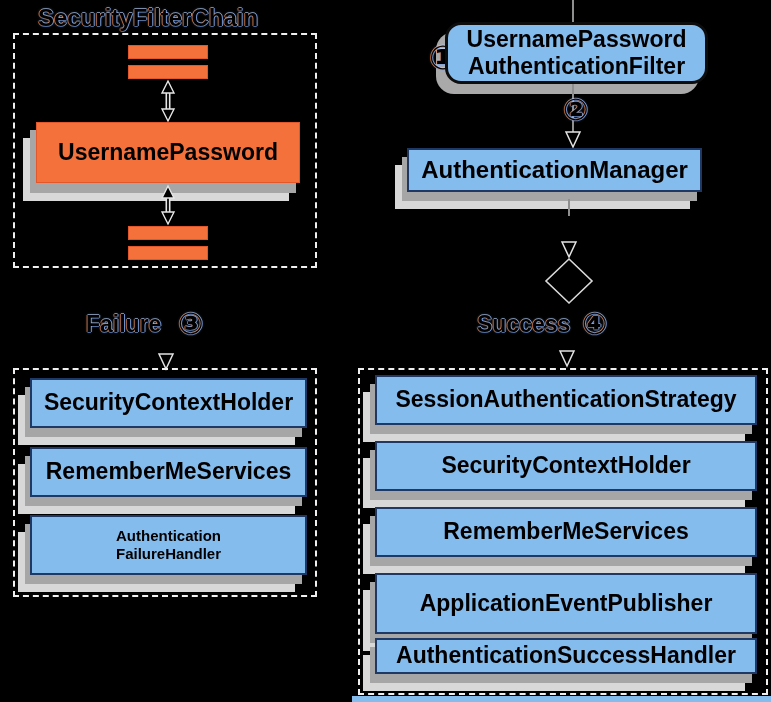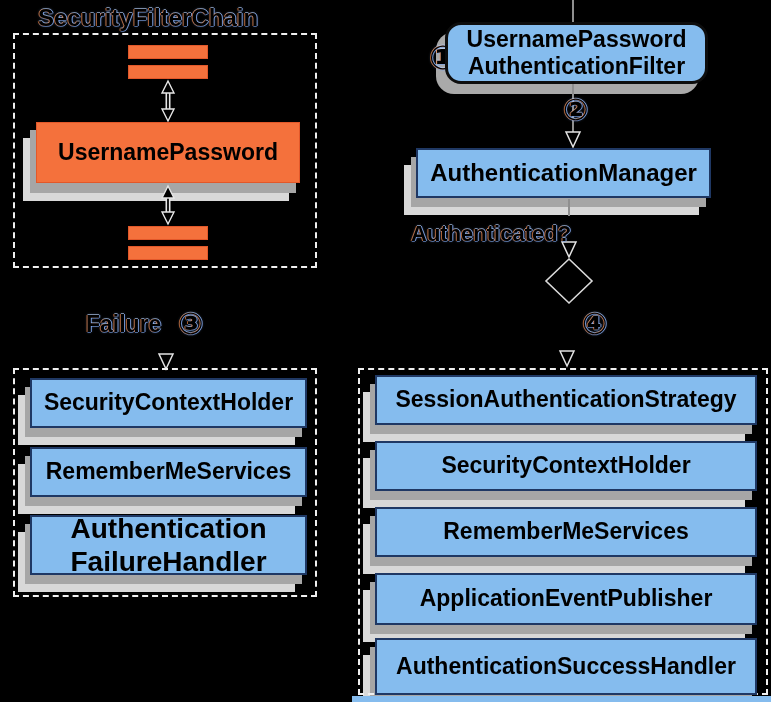--- a/index.html
+++ b/index.html
@@ -105,57 +105,57 @@
 
   <div class="glow marker" style="left:399px; top:38px; font-size:33px;">①</div>
 
   <div class="box rounded sheet-one" style="left:445px; top:22px; width:263px; height:62px; font-size:23px;">
     <span class="ln">UsernamePassword</span>
     <span class="ln">AuthenticationFilter</span>
   </div>
 
   <div class="glow marker" style="left:533px; top:92px; font-size:30px;">②</div>
 
-  <div class="box sheets" style="left:416px; top:148px; width:295px; height:50px; font-size:24px;">
+  <div class="box sheets" style="left:407px; top:148px; width:295px; height:44px; font-size:24px;">
     <span class="ln">AuthenticationManager</span>
   </div>
 
-  <div class="glow" style="left:381px; top:221px; font-size:22px;">Authenticated?</div>
 
   <div class="glow" style="left:56px; top:311px; font-size:23px;text-align:center;">Failure</div>
   <div class="glow marker" style="left:148px; top:306px; font-size:30px;">③</div>
 
+  <div class="glow" style="left:447px; top:311px; font-size:23px;">Success</div>
   <div class="glow marker" style="left:552px; top:306px; font-size:30px;">④</div>
 
   <div class="dashed" style="left:13px; top:368px; width:304px; height:229px;"></div>
 
   <div class="box sheets" style="left:30px; top:378px; width:277px; height:50px; font-size:23px;">
     <span class="ln">SecurityContextHolder</span>
   </div>
   <div class="box sheets" style="left:30px; top:447px; width:277px; height:50px; font-size:23px;">
     <span class="ln">RememberMeServices</span>
   </div>
-  <div class="box sheets" style="left:30px; top:515px; width:277px; height:60px; font-size:28px;">
+  <div class="box sheets" style="left:30px; top:515px; width:277px; height:60px; font-size:15px;">
     <span class="ln">Authentication</span>
     <span class="ln">FailureHandler</span>
   </div>
 
   <div class="dashed" style="left:358px; top:368px; width:410px; height:327px;"></div>
 
   <div class="box sheets" style="left:375px; top:375px; width:382px; height:50px; font-size:23px;align-items:center;">
     <span class="ln">SessionAuthenticationStrategy</span>
   </div>
   <div class="box sheets" style="left:375px; top:441px; width:382px; height:50px; font-size:23px;">
     <span class="ln">SecurityContextHolder</span>
   </div>
   <div class="box sheets" style="left:375px; top:507px; width:382px; height:50px; font-size:23px;">
     <span class="ln">RememberMeServices</span>
   </div>
-  <div class="box sheets" style="left:375px; top:573px; width:382px; height:52px; font-size:23px;">
+  <div class="box sheets" style="left:375px; top:573px; width:382px; height:61px; font-size:23px;">
     <span class="ln">ApplicationEventPublisher</span>
   </div>
-  <div class="box sheets" style="left:375px; top:638px; width:382px; height:57px; font-size:23px;">
+  <div class="box sheets" style="left:375px; top:638px; width:382px; height:36px; font-size:23px;">
     <span class="ln">AuthenticationSuccessHandler</span>
   </div>
 
   <div class="strip" style="left:352px; top:696px; width:419px; height:6px;"></div>
 
 </div>
 
 </body></html>

